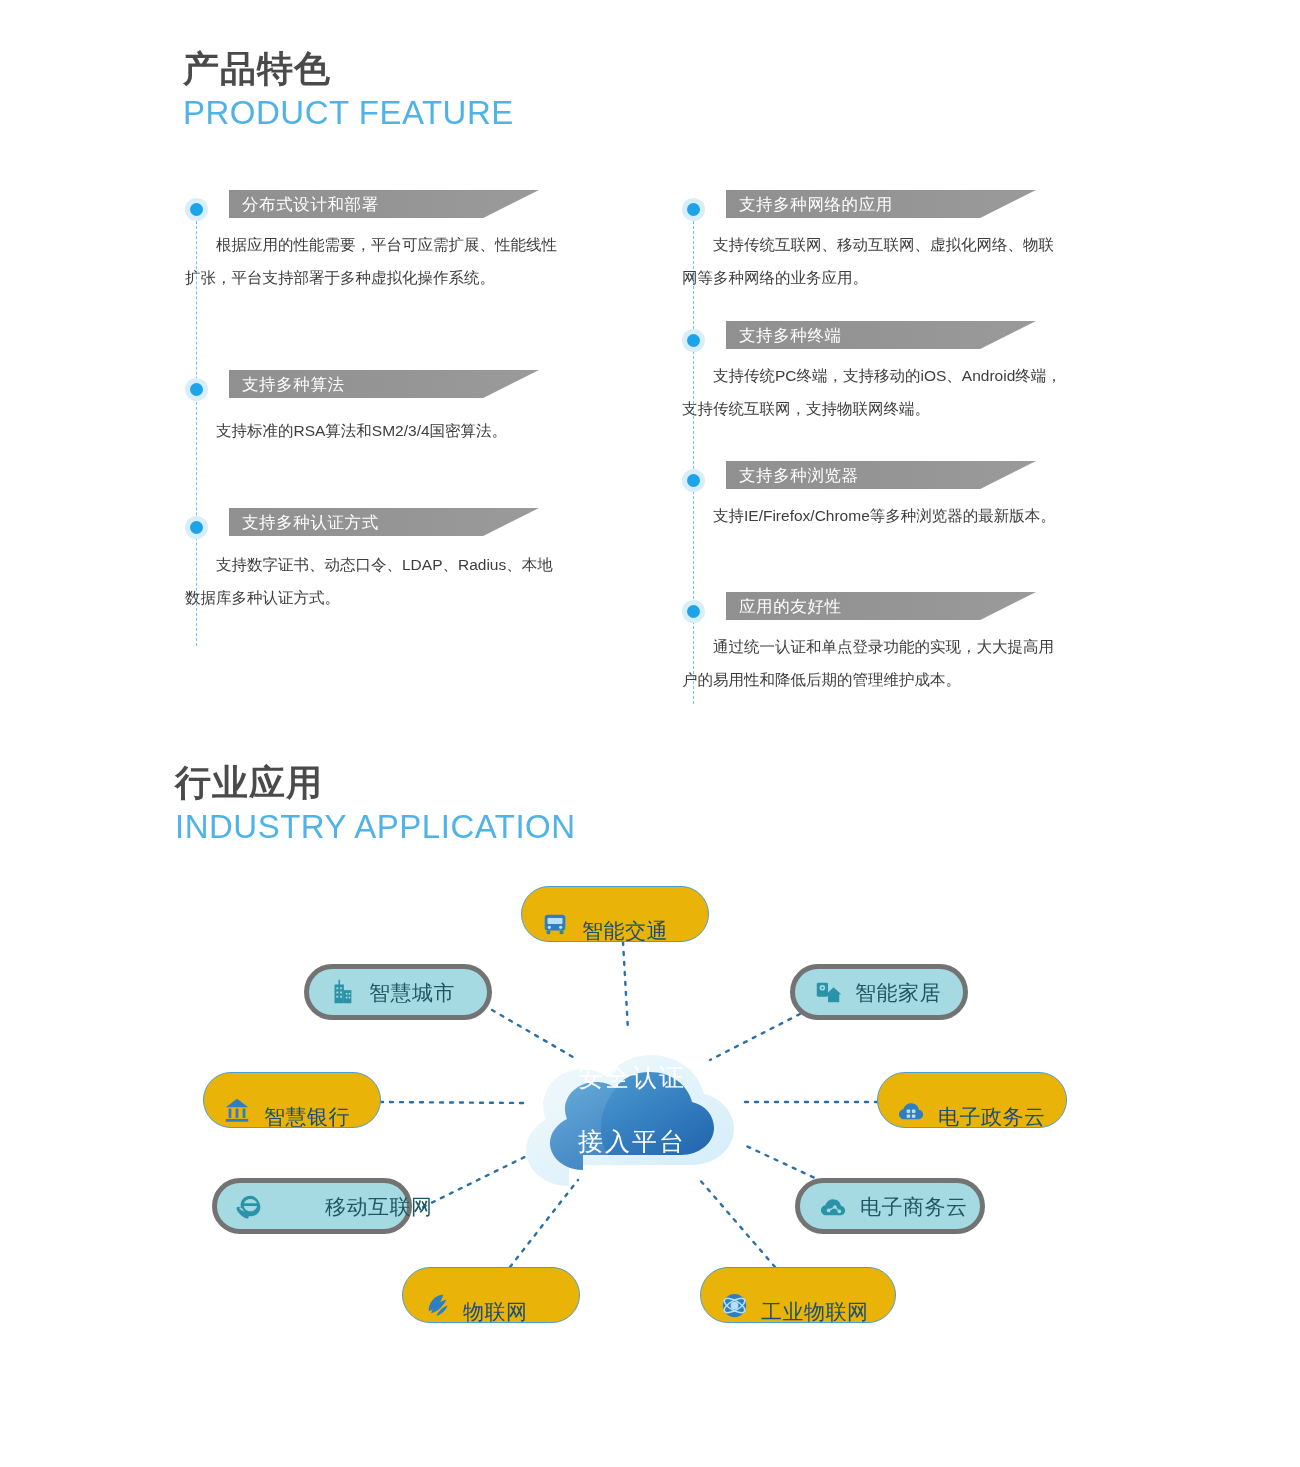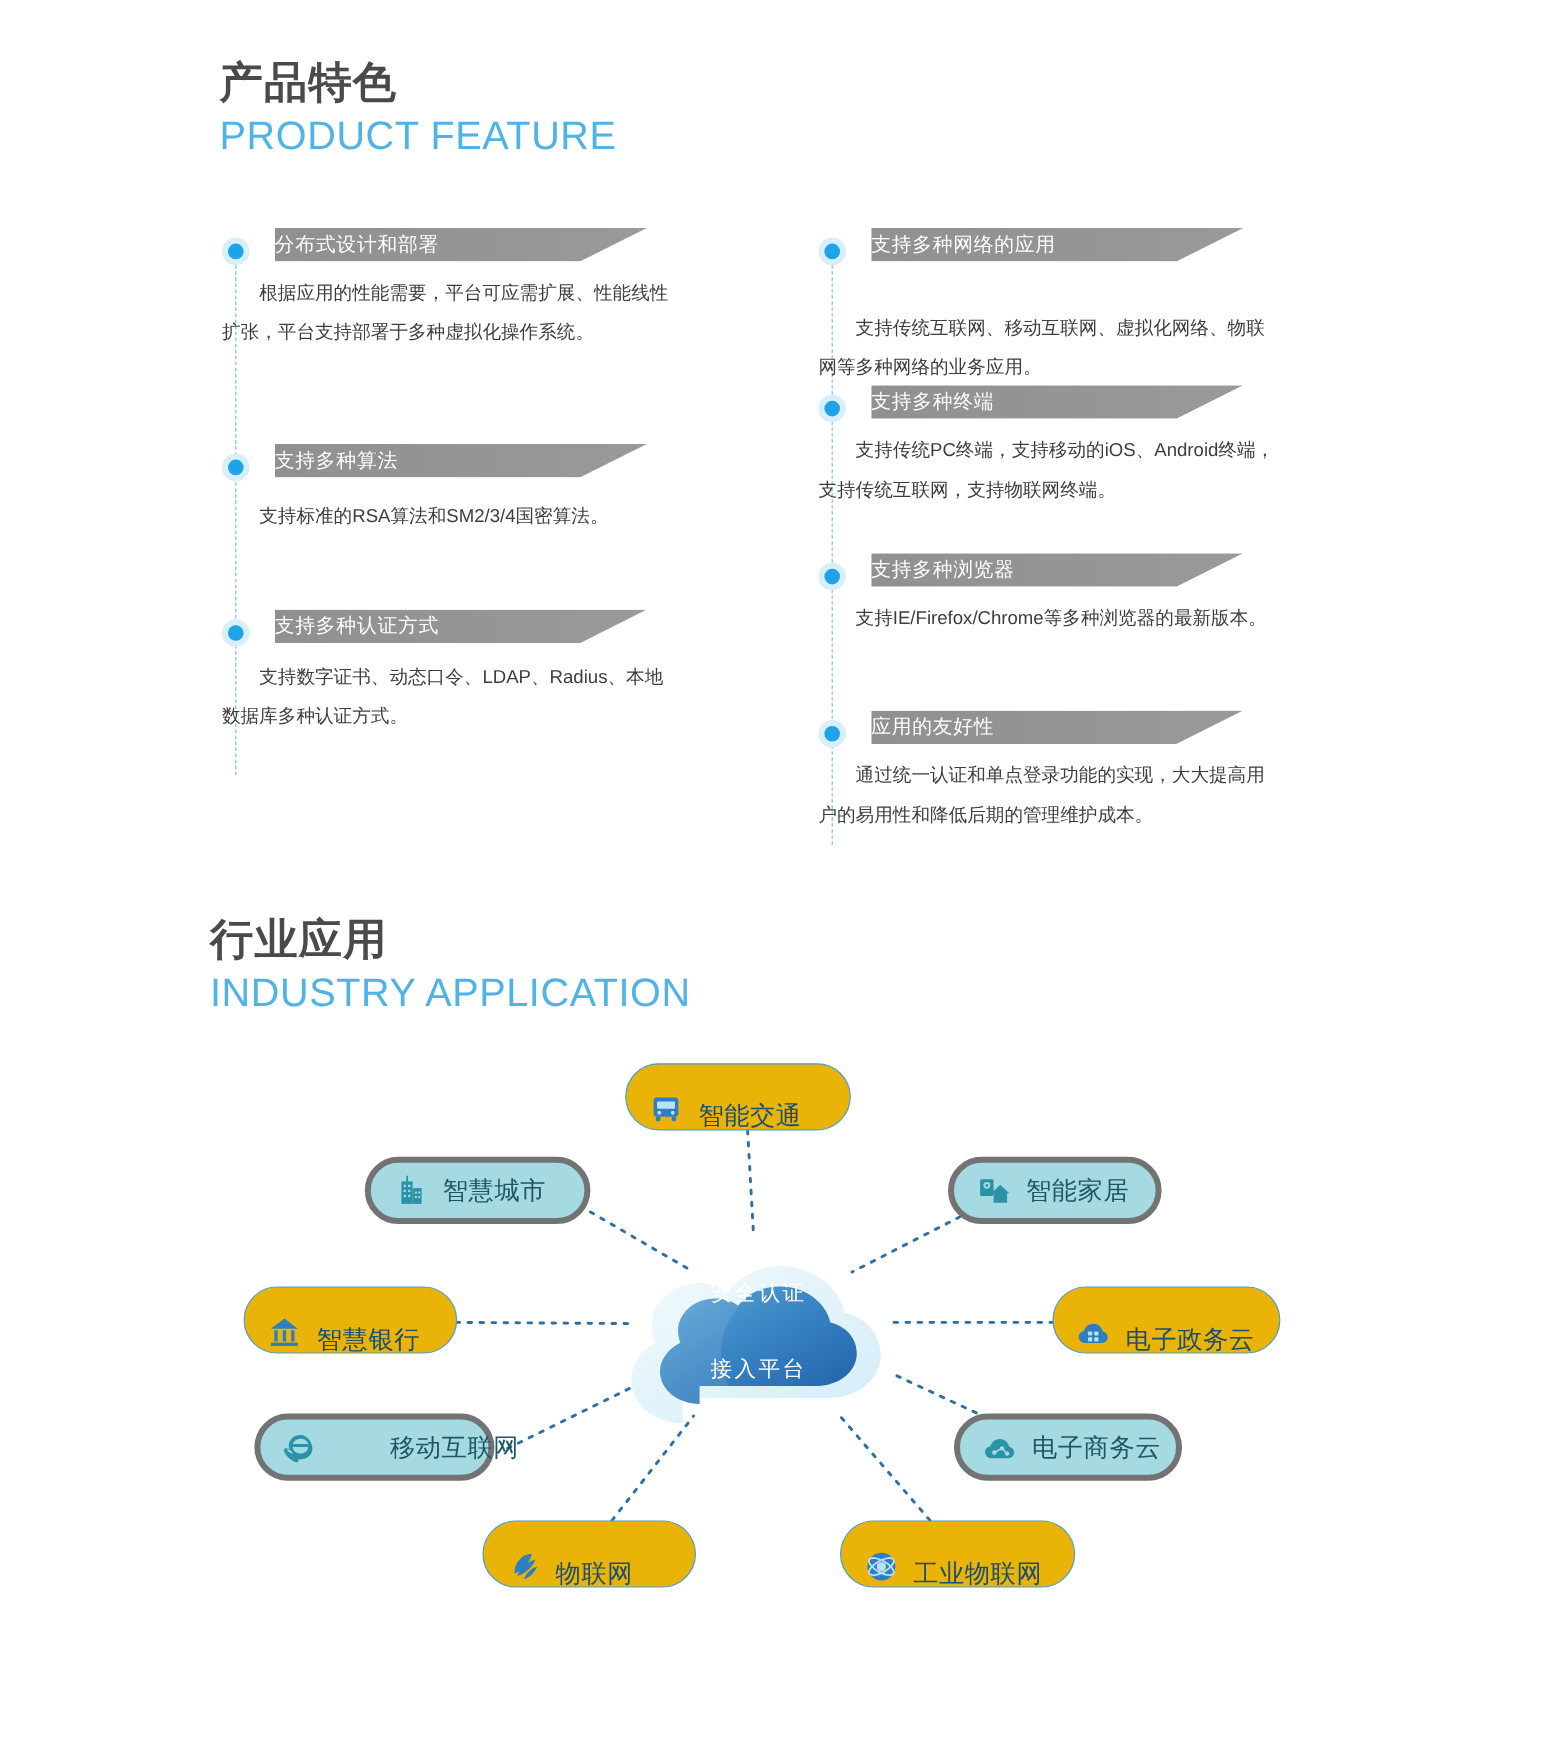--- a/index.html
+++ b/index.html
@@ -45,20 +45,21 @@
   }
   .bullet::after {
     content:""; width:13px; height:13px; border-radius:50%;
     background:#1ca3e8;
   }
 
   .feat-title {
     position:absolute; left:44px; top:0;
     height:28px; width:310px;
     color:#ffffff; font-size:16.5px; line-height:28px;
+    padding-left:13px;
     letter-spacing:0.6px;
     background:linear-gradient(90deg,#909090 0%,#959595 55%,#9a9a9a 100%);
     clip-path: polygon(0 0, 100% 0, 82% 100%, 0 100%);
   }
 
   .feat-body {
     position:absolute; left:0; top:38px; width:382px;
     font-size:15.5px; line-height:33px; color:#3d3d3d;
     text-indent:2em;
   }
@@ -88,21 +89,21 @@
 
   .n-teal  { background:#a6dae2; border:5px solid #737373; color:#1d5763; }
   .n-blue  { background:#eab308; border:1px solid #4a9fd0; color:#1a4e72;align-items:flex-end; }
 
   .n-teal .ico svg { fill:#2b93a8; }
   .n-blue .ico svg { fill:#2d7fc1; }
 
   .cloud-text {
     position:absolute; left:0; top:0; width:270px; height:175px;
     display:flex; flex-direction:column; align-items:center; justify-content:center;
-    color:#ffffff; font-size:18px; line-height:36px; letter-spacing:2px;
+    color:#ffffff; font-size:25px; line-height:36px; letter-spacing:2px;
     text-align:center; pointer-events:none; padding-top:6px;gap:28px;
   }
 </style>
 </head>
 <body>
 
 <div class="section-head" style="left:183px; top:48px;">
   <div class="head-cn">产品特色</div>
   <div class="head-en">PRODUCT FEATURE</div>
 </div>
@@ -130,21 +131,21 @@
       <div class="feat-body" style="top:40px;">支持数字证书、动态口令、LDAP、Radius、本地数据库多种认证方式。</div>
     </div>
   </div>
 
   <div class="feat-col right">
     <div class="rail" style="height:498px;"></div>
 
     <div class="feat-item" style="top:0px;">
       <div class="bullet"></div>
       <div class="feat-title">支持多种网络的应用</div>
-      <div class="feat-body" style="width:375px;margin-top:29px;">支持传统互联网、移动互联网、虚拟化网络、物联网等多种网络的业务应用。</div>
+      <div class="feat-body" style="width:375px;">支持传统互联网、移动互联网、虚拟化网络、物联网等多种网络的业务应用。</div>
     </div>
 
     <div class="feat-item" style="top:131px;">
       <div class="bullet"></div>
       <div class="feat-title">支持多种终端</div>
       <div class="feat-body" style="width:390px;">支持传统PC终端，支持移动的iOS、Android终端，支持传统互联网，支持物联网终端。</div>
     </div>
 
     <div class="feat-item" style="top:271px;">
       <div class="bullet"></div>

